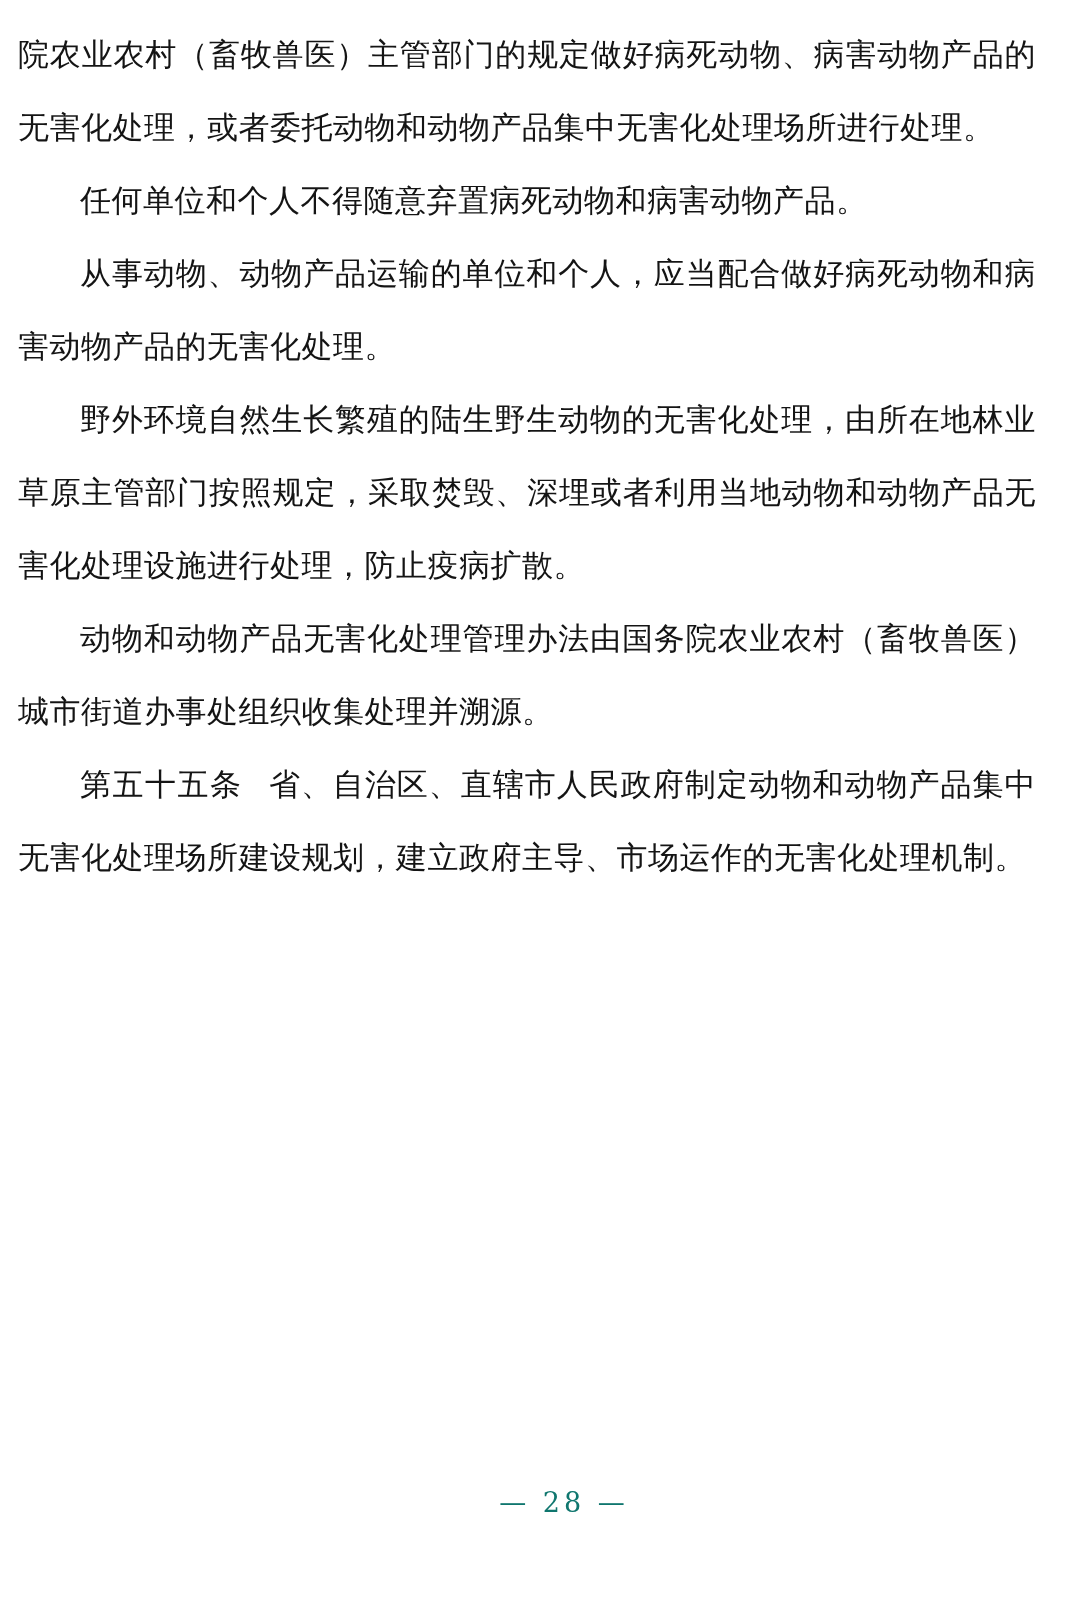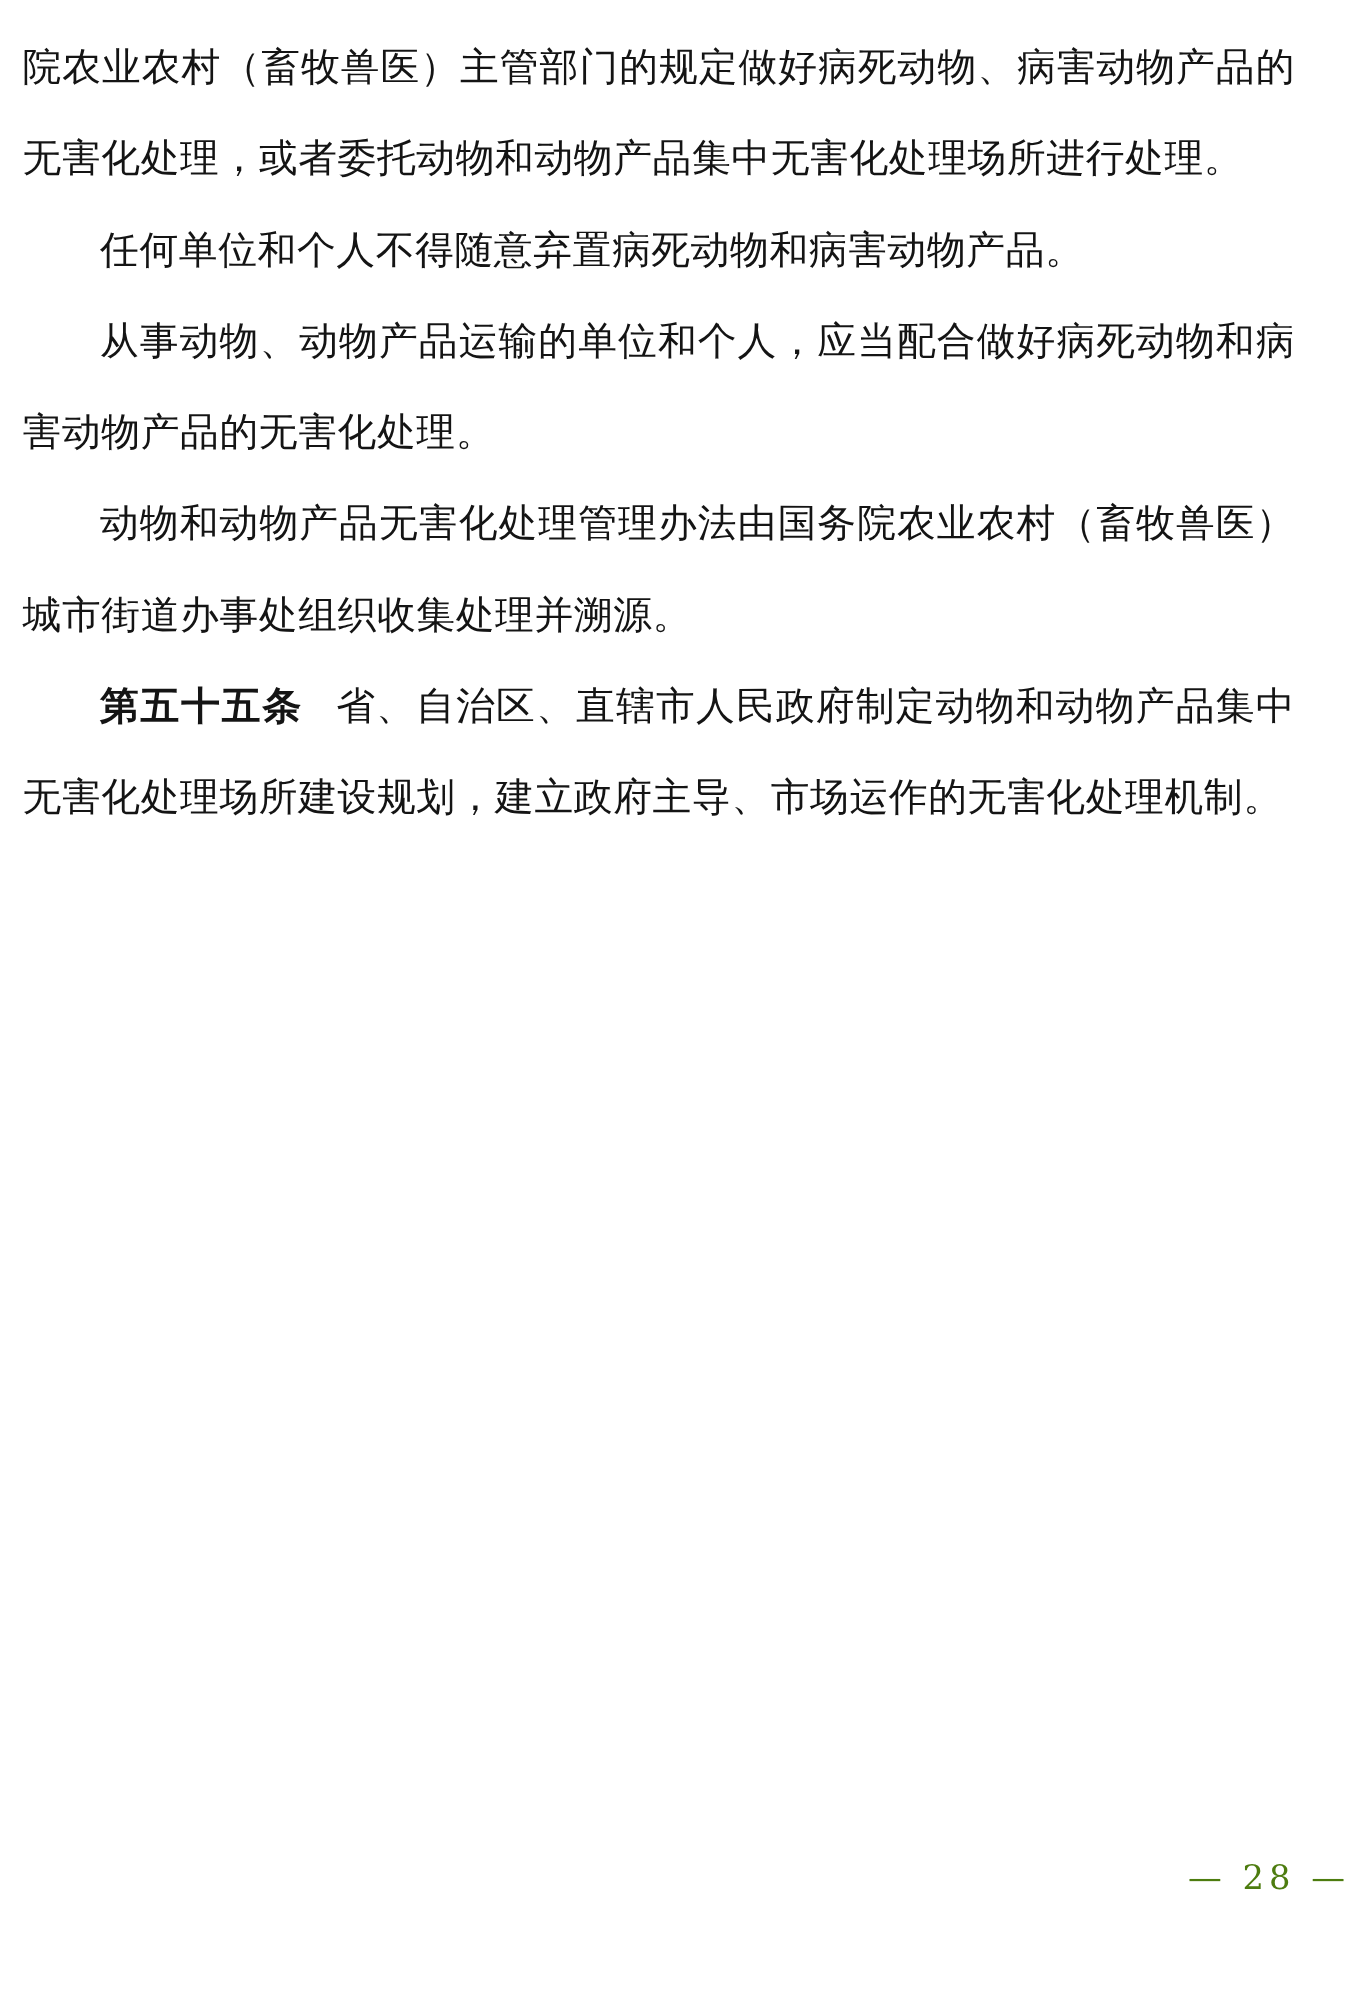--- a/index.html
+++ b/index.html
@@ -33,52 +33,53 @@
   p.para {
     margin: 0;
     text-indent: 0;
   }
   p.indent {
     margin: 0;
     text-indent: 62px;
   }
   .article-no {
     font-family: "DejaVu Sans", "Liberation Sans", sans-serif;
-    font-weight: bold;
+    font-weight: normal;
     letter-spacing: 1px;
   }
   .gap {
     display: inline-block;
     width: 26px;
   }
   .footer {
     position: absolute;
     left: 0;
     right: 0;
     bottom: 26px;
-    text-align: right;
+    text-align: center;
     padding-left: 48px;
     font-family: "DejaVu Serif", "Liberation Serif", serif;
     font-size: 27px;
-    color: #4d7c0f;
+    color: #0f766e;
     letter-spacing: 4px;
   }
 </style>
 </head>
 <body>
 
 <div class="page">
   <div class="body-text">
 
     <p class="para"><span>院农业农村（畜牧兽医）主管部门的规定做好病死动物、病害动物产品的无害化处理，或者委托动物和动物产品集中无害化处理场所进行处理。</span></p>
 
     <p class="indent"><span>任何单位和个人不得随意弃置病死动物和病害动物产品。</span></p>
 
     <p class="indent"><span>从事动物、动物产品运输的单位和个人，应当配合做好病死动物和病害动物产品的无害化处理。</span></p>
 
+    <p class="indent"><span>野外环境自然生长繁殖的陆生野生动物的无害化处理，由所在地林业草原主管部门按照规定，采取焚毁、深埋或者利用当地动物和动物产品无害化处理设施进行处理，防止疫病扩散。</span></p>
 
     <p class="indent"><span>动物和动物产品无害化处理管理办法由国务院农业农村（畜牧兽医）城市街道办事处组织收集处理并溯源。</span></p>
 
     <p class="indent"><span class="article-no">第五十五条</span><span class="gap"></span><span>省、自治区、直辖市人民政府制定动物和动物产品集中无害化处理场所建设规划，建立政府主导、市场运作的无害化处理机制。</span></p>
 
 
 
 
   </div>
 

